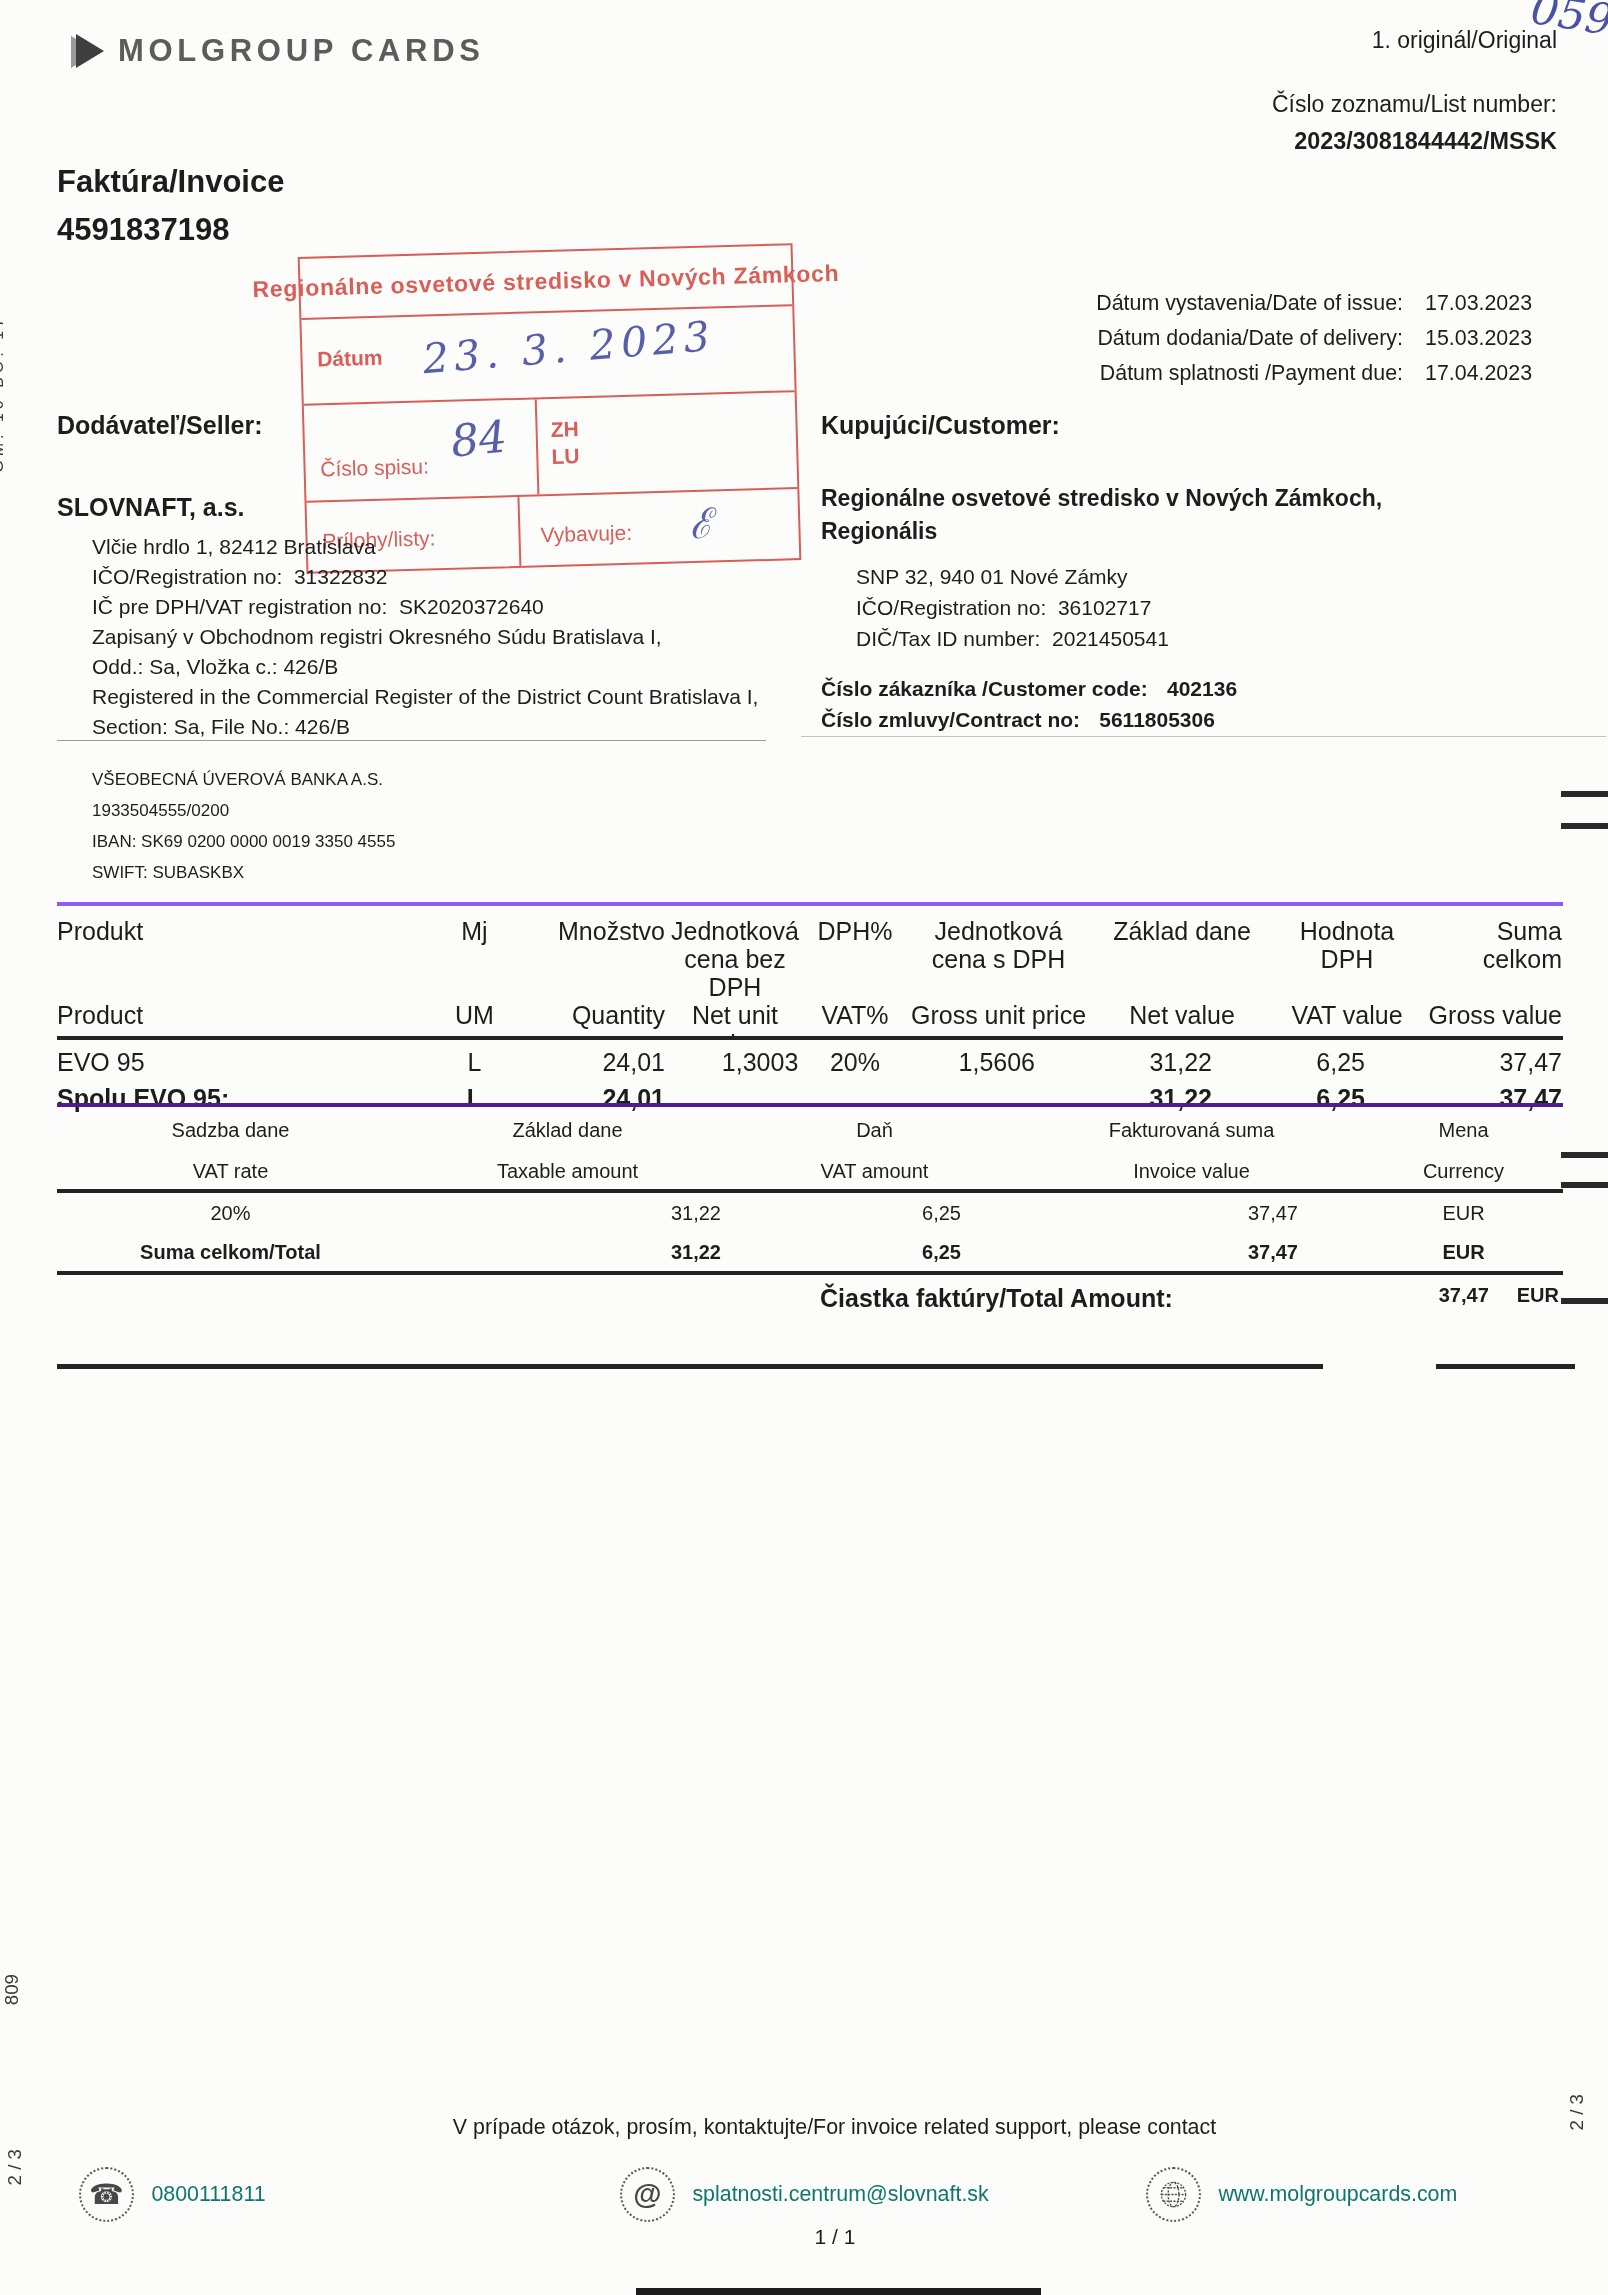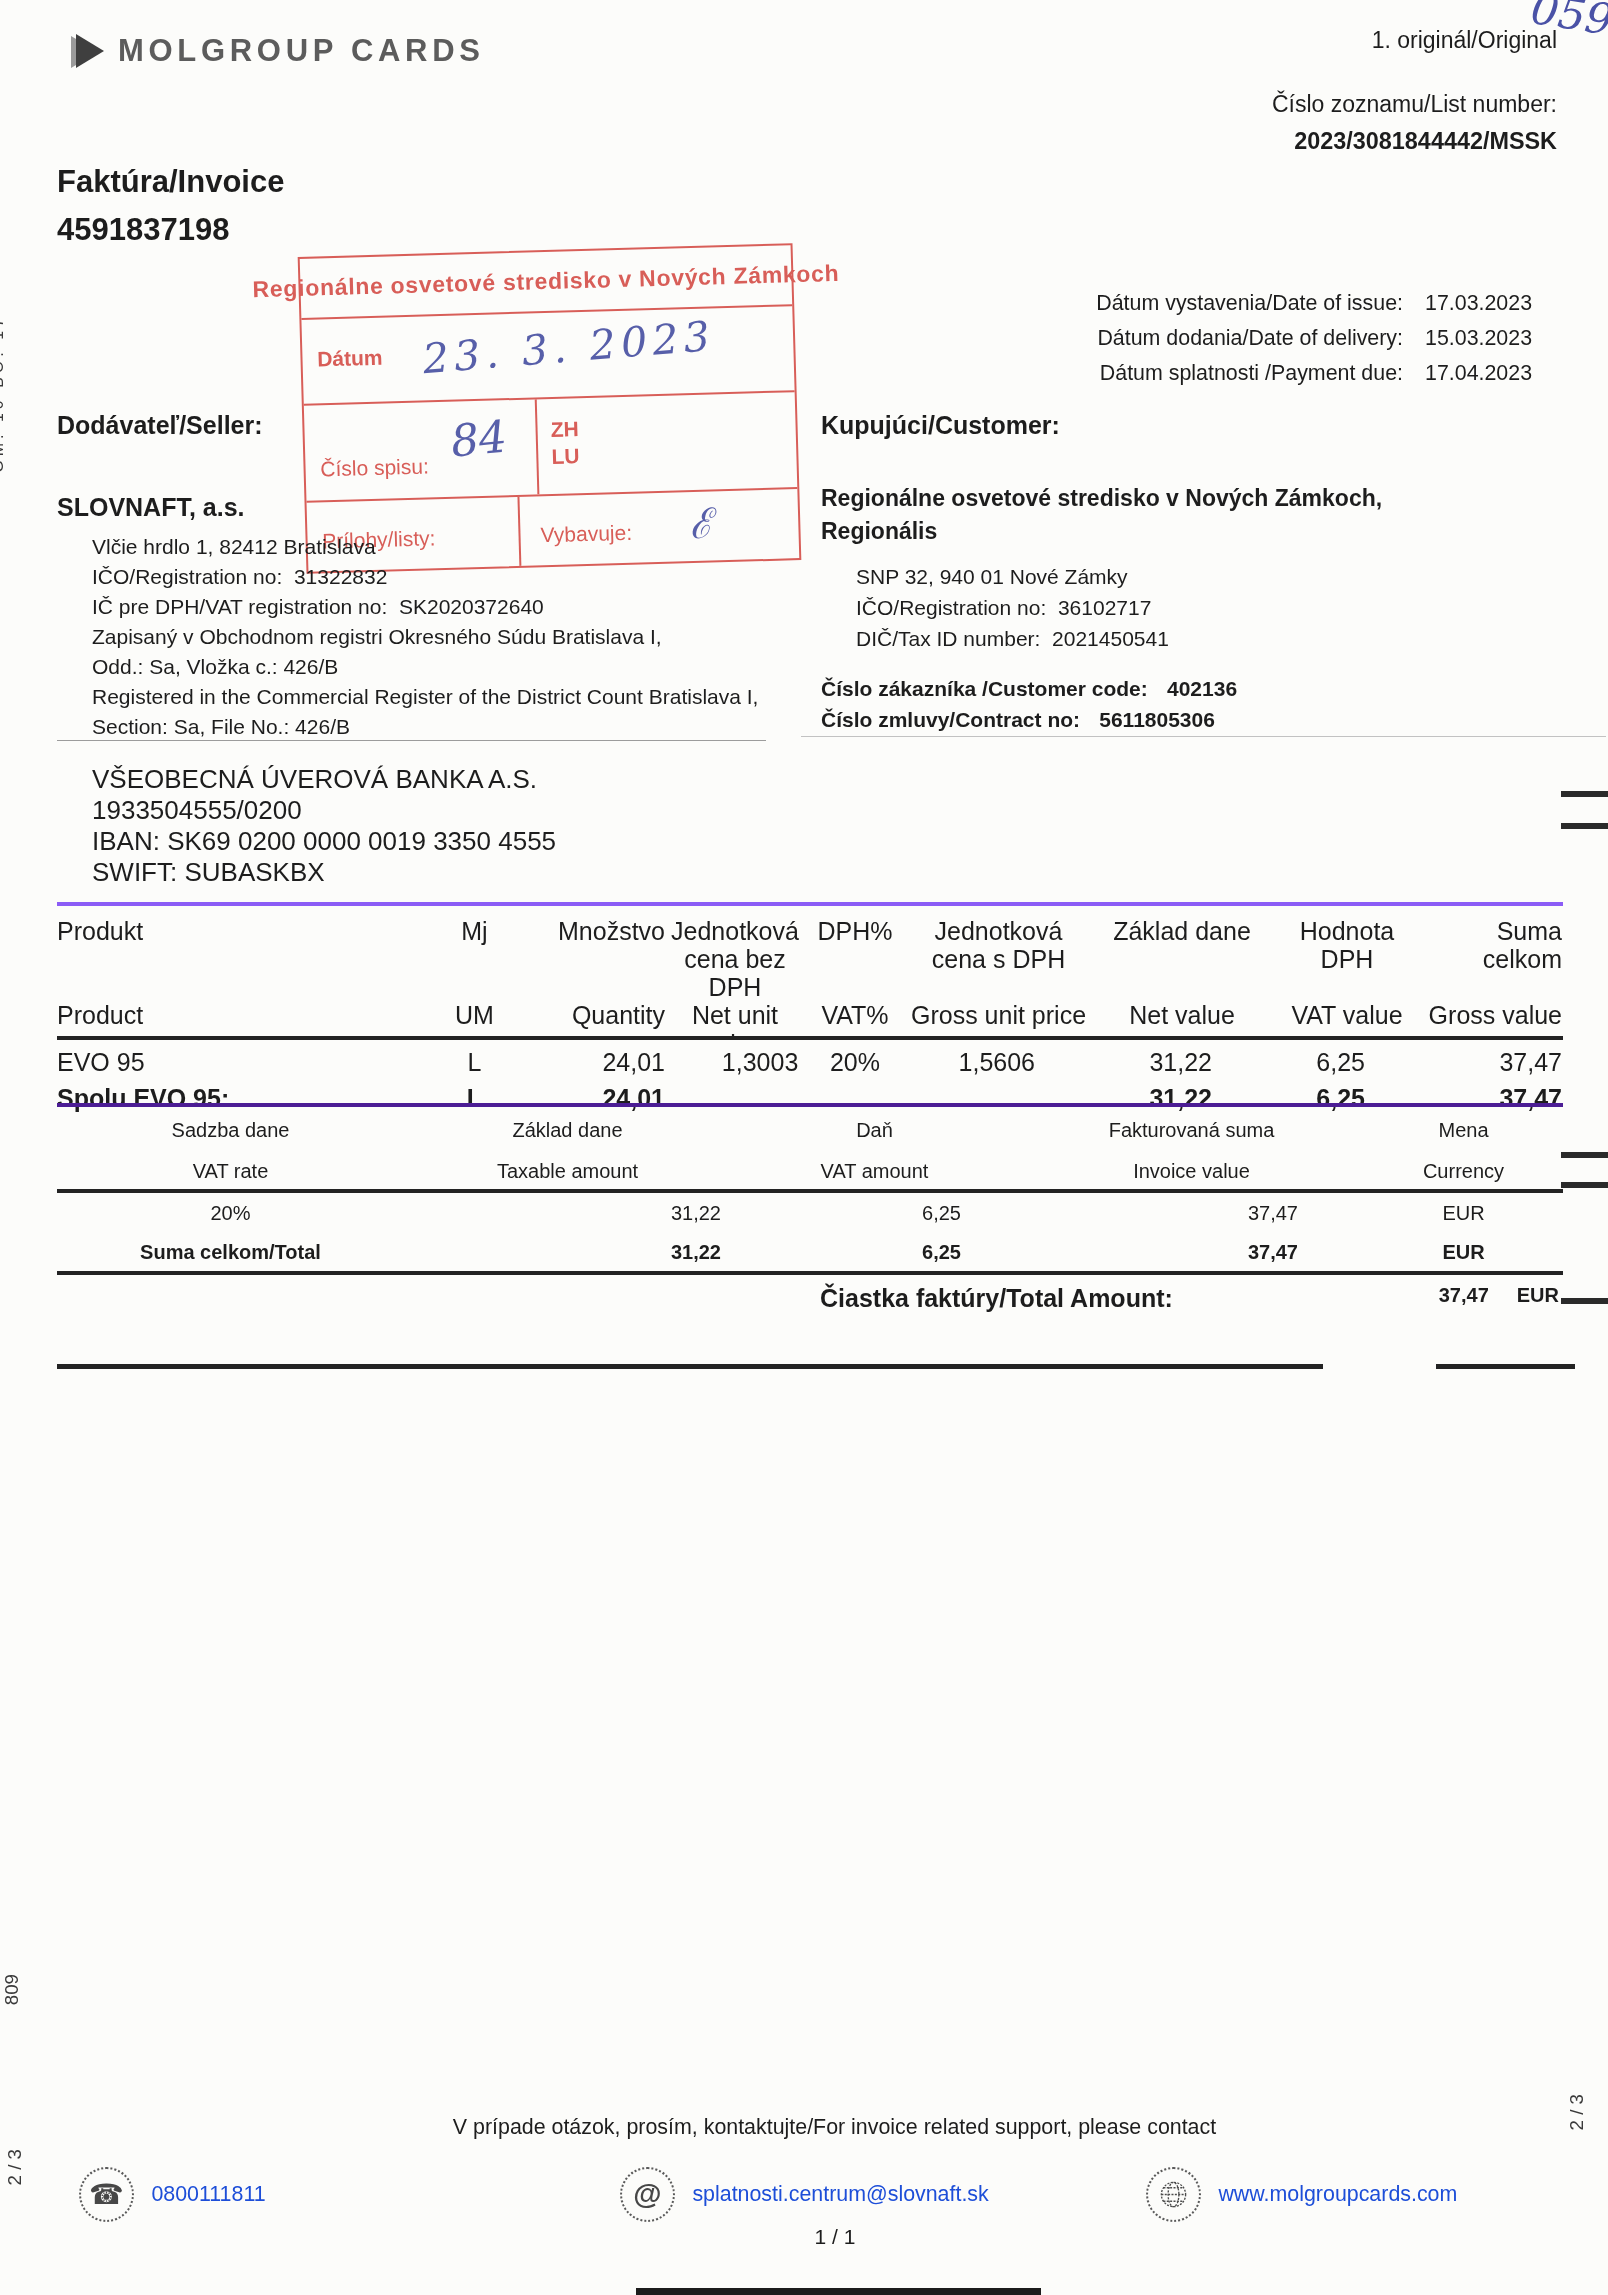--- a/index.html
+++ b/index.html
@@ -64,21 +64,21 @@
   .date-row{display:flex;margin-bottom:10px;}
   .date-row .dl{width:374px;text-align:right;}
   .date-row .dv{margin-left:22px;}
 
   
   .sec-label{font-size:25px;font-weight:bold;}
   .seller-label{left:57px;top:411px;}
   .seller-name{left:57px;top:493px;font-size:25px;font-weight:bold;}
   .seller-lines{left:57px;top:532px;font-size:21px;line-height:30px;}
   .rule-left{left:57px;top:740px;width:709px;height:1.3px;background:#9c9c9c;}
-  .bank-lines{left:57px;top:764px;font-size:26px;line-height:31px;}
+  .bank-lines{left:57px;top:764px;font-size:17px;line-height:31px;}
 
   .customer-label{left:821px;top:411px;}
   .customer-name1{left:821px;top:485px;font-size:23px;font-weight:bold;}
   .customer-name2{left:821px;top:518px;font-size:23px;font-weight:bold;}
   .customer-lines{left:821px;top:561px;font-size:21px;line-height:31px;}
   .cust-code{left:821px;top:677px;font-size:21px;font-weight:bold;}
   .cust-contract{left:821px;top:708px;font-size:21px;font-weight:bold;}
   .rule-right{left:801px;top:736px;width:805px;height:1.3px;background:#c2c2c2;}
 
   
@@ -115,21 +115,21 @@
 
   
   .mark{left:1561px;width:47px;height:6px;background:#2a2a2a;}
   .vtext{writing-mode:vertical-rl;transform:rotate(180deg);color:#3a3a3a;}
   .bottom-bar{left:636px;top:2288px;width:405px;height:7.3px;background:#1c1c1c;}
 
   
   .support{left:267px;top:2115px;width:1135px;text-align:center;font-size:21.4px;}
   .cicon{width:51px;height:51px;border:2px dotted #5a5a5a;border-radius:50%;
     display:flex;align-items:center;justify-content:center;color:#474747;}
-  .ctext{font-size:21.4px;color:#1d4ed8;}
+  .ctext{font-size:21.4px;color:#0f766e;}
   .contact{display:flex;align-items:center;gap:17.4px;}
   .phone-g{left:79px;top:2167px;}
   .mail-g{left:620px;top:2167px;}
   .web-g{left:1146px;top:2167px;}
   .page-of{left:735px;top:2225px;width:200px;text-align:center;font-size:21px;}
 </style>
 </head>
 <body>
 
 <div class="page">

